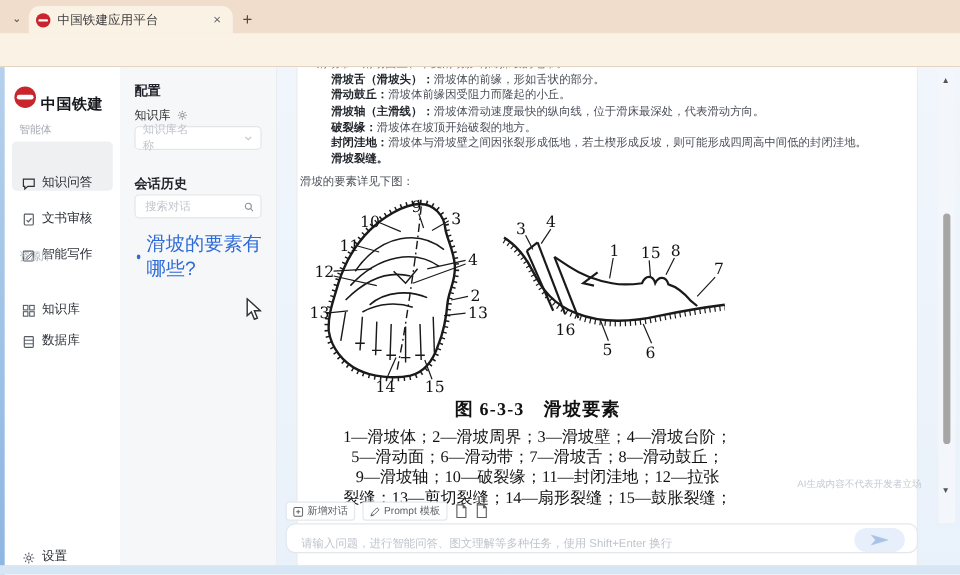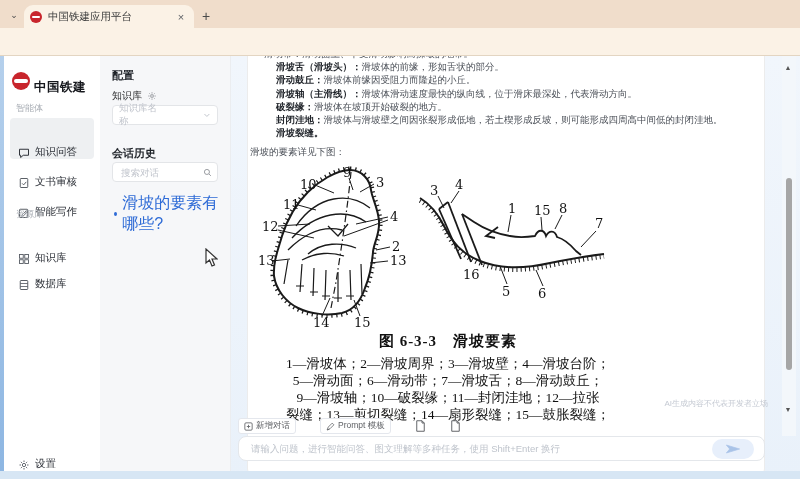--- a/index.html
+++ b/index.html
@@ -69,26 +69,26 @@
   .introline{margin-top:6px;}
   .caption{left:14px;top:276px;width:408px;text-align:center;
     font-family:"Liberation Serif","DejaVu Serif",serif;color:#111;}
   .caption .ct{font-size:15px;font-weight:bold;letter-spacing:1px;margin-bottom:4px;}
   .caption .cl{font-size:13.5px;line-height:17px;white-space:nowrap;}
   
   .sarr{left:553px;width:10px;height:8px;font-size:7px;color:#555;text-align:center;line-height:8px;}
   .sthumb{left:556px;top:122px;width:6px;height:192px;background:#a6a6a6;border-radius:3px;}
   .strack{left:552px;top:0;width:14px;height:380px;background:#f3f7fb;}
   
-  .chatbar{left:8px;top:362px;width:540px;height:16px;display:flex;align-items:center;gap:24px;}
+  .chatbar{left:8px;top:362px;width:540px;height:16px;display:flex;align-items:center;gap:6px;}
   .chip{display:flex;align-items:center;gap:3px;border:1px solid #e4e7ed;border-radius:3px;background:#fff;
     padding:1px 5px;font-size:8.5px;color:#606266;white-space:nowrap;}
   .disc{left:388px;top:342px;width:150px;font-size:8px;color:#c4c9d2;text-align:right;}
   .inputbox{left:8px;top:380px;width:527px;height:25px;background:#fff;border:1px solid #e4e7eb;border-radius:8px;
-    box-sizing:border-box;display:flex;align-items:center;padding:0 10px;}
+    box-sizing:border-box;display:flex;align-items:flex-end;padding:0 10px;}
   .inputbox input{border:none;outline:none;flex:1;font-size:9.5px;color:#333;background:transparent;}
   .inputbox input::placeholder{color:#bfc4cc;}
   .sendbtn{width:42px;height:20px;border-radius:11px;background:#e7effb;display:flex;align-items:center;
     justify-content:center;}
   
   #cursor{left:205px;top:192px;width:13px;height:19px;}
   svg text{font-family:"DejaVu Serif","Liberation Serif",serif;}
 </style>
 </head>
 <body>

